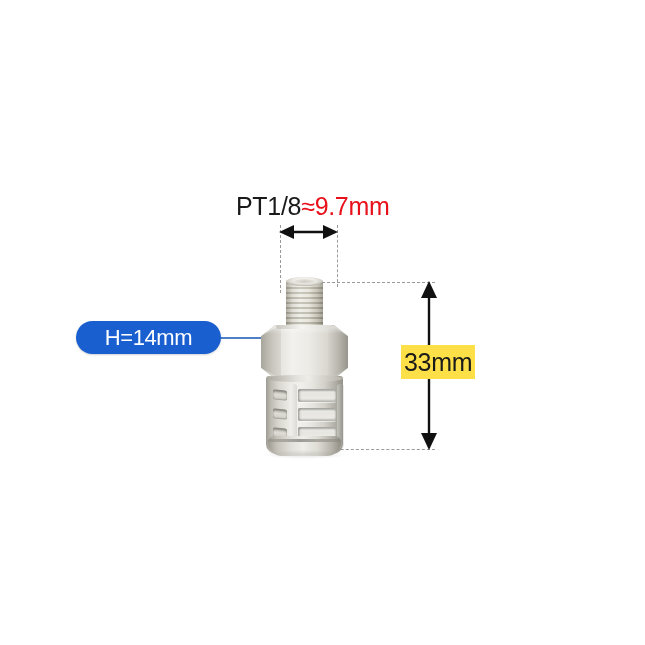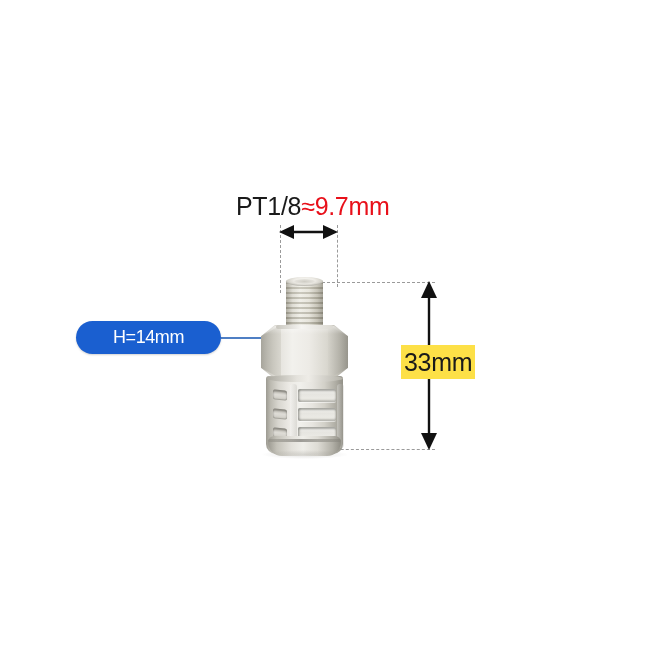--- a/index.html
+++ b/index.html
@@ -66,21 +66,21 @@
     height: 33px;
     background: #1a5fd0;
     border-radius: 17px;
     display: flex;
     align-items: center;
     justify-content: center;
     box-shadow: 0 1px 2px rgba(0,0,0,0.18);
   }
   .callout-label {
     color: #ffffff;
-    font-size: 18px;
+    font-size: 22px;
     letter-spacing: -0.4px;
     white-space: nowrap;
   }
   .leader-line {
     left: 221px;
     top: 337px;
     width: 80px;
     height: 0;
     border-top: 2px solid #4f7fc4;
   }

